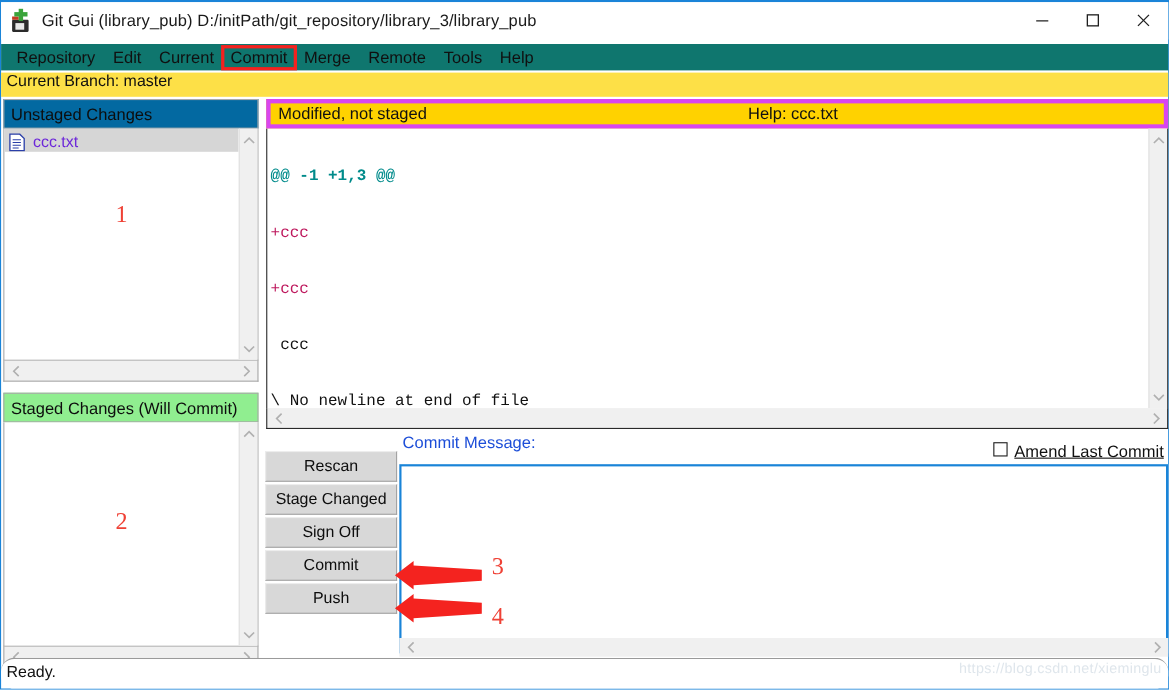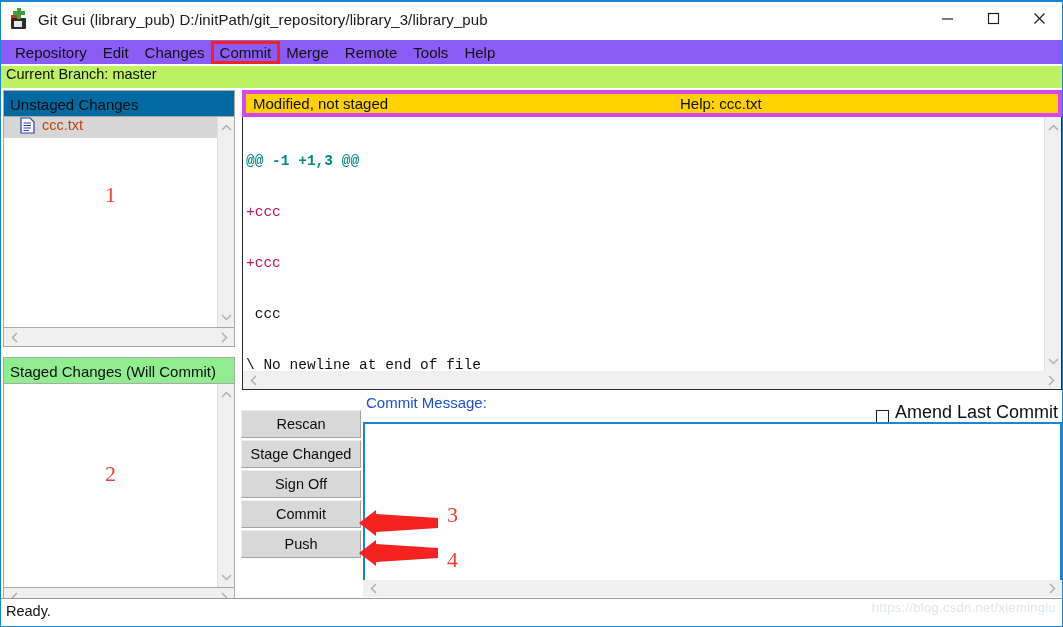--- a/index.html
+++ b/index.html
@@ -64,40 +64,40 @@
     color: #202020;
   }
   .win-btn svg { display: block; }
 
   
   .menubar {
     position: absolute; left: 0; top: 38px;
     width: 1061px; height: 24px;
     display: flex; align-items: center;
     padding-left: 6px;
-    background: #8b5cf6;
+    background: #0f766e;
   }
   .menu-item {
     font-size: 15px; color: #101010;
     padding: 1px 8px; white-space: nowrap;
     position: relative;
   }
   .menu-item.marked {
     outline: 3px solid #f4221f;
     outline-offset: -1px;
     padding: 1px 7px;
   }
 
   
   .branchbar {
     position: absolute; left: 0; top: 64px;
     width: 1061px; height: 22px;
     font-size: 14.5px; color: #101010;
     padding-left: 5px;
-    background: #bef264;
+    background: #fde047;
   }
 
   
   .cn-annot {
     position: absolute; left: 262px; top: 62px;
     font-size: 19px; color: #f4231f;
     font-family: "DejaVu Sans", sans-serif;
     letter-spacing: 1px;
     white-space: nowrap;
   }
@@ -120,24 +120,24 @@
     background: #ffffff;
     border-left: 1px solid #a9a9a9;
     border-right: 1px solid #a9a9a9;
     border-bottom: 1px solid #a9a9a9;
   }
   .list-area {
     position: absolute; left: 0; top: 0; right: 17px; bottom: 0;
     overflow: hidden;
   }
   .file-row {
-    display: flex; align-items: flex-start;
-    height: 21px; padding-left: 16px;
+    display: flex; align-items: flex-end;
+    height: 21px; padding-left: 4px;
     background: #d6d6d6;
-    font-size: 14.5px; color: #c2410c;
+    font-size: 14.5px; color: #6d28d9;
   }
   .file-icon { width: 15px; height: 17px; margin-right: 7px; position: relative; flex: 0 0 auto; }
   .file-icon svg { display: block; }
 
   .big-num {
     position: absolute; width: 100%; text-align: center;
     font-size: 22px; color: #ef4135;
     font-family: "Liberation Serif", serif;
   }
 
@@ -206,22 +206,22 @@
     margin-bottom: 2px;
   }
 
   
   .cm-label {
     position: absolute; left: 365px; top: 392px;
     font-size: 15px; color: #1d4ed8;
   }
   .amend-wrap {
     position: absolute; right: 4px; top: 400px;
-    display: flex; align-items: flex-end;
-    font-size: 18px; color: #101010;
+    display: flex; align-items: flex-start;
+    font-size: 15px; color: #101010; text-decoration: underline;
   }
   .amend-box {
     width: 13px; height: 13px;
     border: 1px solid #1c1c1c; background: #fff;
     margin-right: 6px;
   }
   .cm-box {
     position: absolute; left: 362px; top: 420px;
     width: 699px; height: 172px;
     background: #ffffff;
@@ -246,20 +246,21 @@
   }
 
   
   .statusbar {
     position: absolute; left: 0; bottom: 0;
     width: 1061px; height: 28px;
     border-top: 1px solid #9a9a9a;
     font-size: 14.5px; color: #101010;
     padding-left: 5px; padding-top: 4px;
     background: #ffffff;
+    border-radius: 12px;
   }
   .watermark {
     position: absolute; right: 6px; top: 1px;
     font-size: 13px; color: #dfe6ec;
     font-family: "Liberation Sans", sans-serif;
     letter-spacing: 0.3px;
   }
 </style>
 </head>
 <body>
@@ -291,21 +292,21 @@
             <line x1="1.5" y1="1.5" x2="11.5" y2="11.5" stroke="#202020" stroke-width="1.2"></line>
             <line x1="11.5" y1="1.5" x2="1.5" y2="11.5" stroke="#202020" stroke-width="1.2"></line>
           </svg>
       </div>
     </div>
   </div>
 
   <div class="menubar">
     <div class="menu-item">Repository</div>
     <div class="menu-item">Edit</div>
-    <div class="menu-item">Changes</div>
+    <div class="menu-item">Current</div>
     <div class="menu-item marked">Commit</div>
     <div class="menu-item">Merge</div>
     <div class="menu-item">Remote</div>
     <div class="menu-item">Tools</div>
     <div class="menu-item">Help</div>
   </div>
 
   <div class="branchbar">Current Branch: master</div>
 
 

